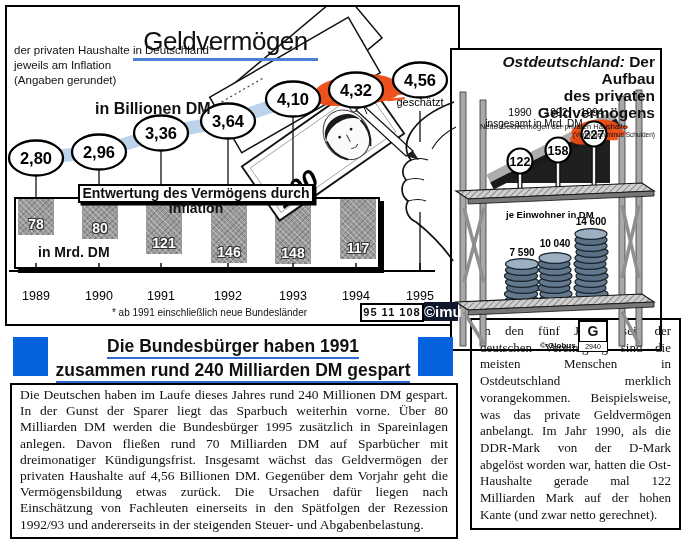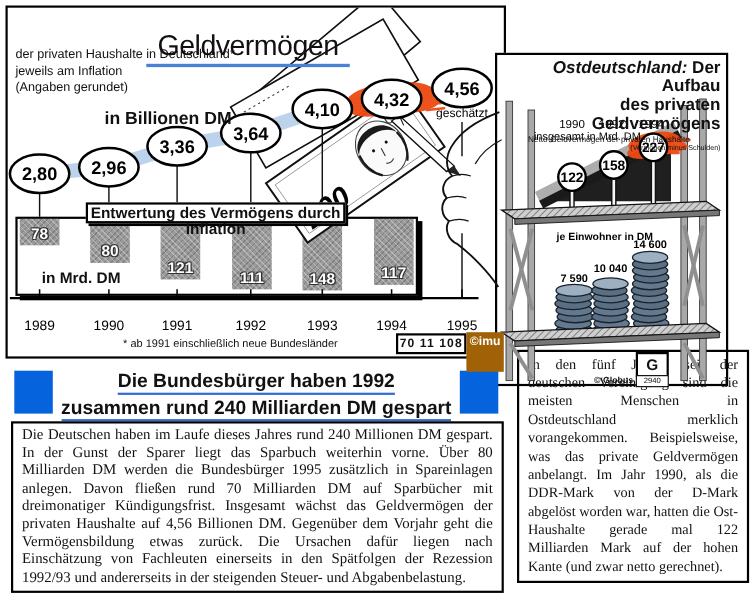--- a/index.html
+++ b/index.html
@@ -18,21 +18,21 @@
        background-image:repeating-linear-gradient(45deg,rgba(255,255,255,.3) 0 1px,transparent 1px 4px),
                         repeating-linear-gradient(-45deg,rgba(0,0,0,.18) 0 1px,transparent 1px 4px);}
   .bar span{position:absolute;bottom:3px;left:0;right:0;text-align:center;color:#fff;font-weight:bold;font-size:14px;
        text-shadow:-1px -1px 0 #333,1px -1px 0 #333,-1px 1px 0 #333,1px 1px 0 #333;}
   .mrd{position:absolute;left:22px;bottom:7px;font-size:14px;font-weight:bold;}
   .bar-label-box{position:absolute;left:71px;top:177px;width:232px;height:15px;border:2px solid #000;background:#fff;
        box-shadow:2.5px 2.5px 0 #000;z-index:4;text-align:center;font-size:14px;font-weight:bold;line-height:15px;}
   .footnote{position:absolute;left:85px;top:300px;width:235px;text-align:center;font-size:10px;z-index:5;}
   .badge-num{position:absolute;left:353px;top:296px;width:60px;height:15px;border:2px solid #000;font-size:11px;font-weight:bold;
        text-align:center;line-height:15px;letter-spacing:1px;background:#fff;z-index:5;}
-  .badge-imu{position:absolute;left:417px;top:295px;width:34px;height:36px;background:#a16207;color:#fff;font-size:11px;
+  .badge-imu{position:absolute;left:417px;top:295px;width:34px;height:19px;background:#0f172a;color:#fff;font-size:15px;
        font-weight:bold;text-align:center;line-height:19px;z-index:5;}
   .rp-head{position:relative;z-index:2;}
   .rp-title{margin:3px 5px 0 0;text-align:right;font-size:15.5px;font-weight:bold;line-height:17px;}
   .rp-title .it{font-style:italic;}
   .rp-sub{text-align:center;margin:1px 5px 0 0;font-size:7.5px;}
   .rp-sub2{text-align:right;margin:0 5px 0 0;font-size:6.5px;}
   .rp-svg{position:absolute;left:0;top:0;width:208px;height:299px;z-index:1;}
   .rp-credit{position:absolute;left:88px;top:291px;font-size:8px;font-weight:bold;z-index:2;}
   .rp-logo{position:absolute;left:126px;top:270px;width:26px;height:19px;border:2px solid #000;text-align:center;
        font-size:14px;font-weight:bold;line-height:19px;background:#fff;z-index:2;}
@@ -57,31 +57,31 @@
   <section class="panel" id="panel-left">
     <h1 class="lp-title"><span>Geldvermögen</span></h1>
     <div class="lp-sub">
       <div>der privaten Haushalte in Deutschland*</div>
       <div>jeweils am Inflation</div>
       <div>(Angaben gerundet)</div>
     </div>
     <div class="lp-unit">in Billionen DM</div>
 
     <div class="bar-box">
-      <div class="bar" style="left:2px;height:24px">
+      <div class="bar" style="left:2px;height:36px">
           <span>78</span>
         </div>
       <div class="bar" style="left:66px;height:40px">
           <span>80</span>
         </div>
       <div class="bar" style="left:130px;height:55px">
           <span>121</span>
         </div>
       <div class="bar" style="left:195px;height:64px">
-          <span>111</span>
+          <span>146</span>
         </div>
       <div class="bar" style="left:259px;height:65px">
           <span>148</span>
         </div>
       <div class="bar" style="left:324px;height:60px">
           <span>117</span>
         </div>
       <div class="mrd">in Mrd. DM</div>
     </div>
     <div class="bar-label-box">Entwertung des Vermögens durch Inflation</div>
@@ -202,21 +202,21 @@
         <text x="92" y="293">1990</text>
         <text x="154" y="293">1991</text>
         <text x="221" y="293">1992</text>
         <text x="286" y="293">1993</text>
         <text x="349" y="293">1994</text>
         <text x="413" y="293">1995</text>
       </g>
     </svg>
 
     <div class="footnote">* ab 1991 einschließlich neue Bundesländer</div>
-    <div class="badge-num">70 11 108</div>
+    <div class="badge-num">95 11 108</div>
     <div class="badge-imu">©imu</div>
   </section>
 
   <section class="panel" id="panel-right">
     <div class="rp-head">
       <div class="rp-title">
         <span class="it">Ostdeutschland:</span><span> Der Aufbau</span><br>
         <span>des privaten Geldvermögens</span>
       </div>
       <div class="rp-sub">Netto-Geldvermögen der privaten Haushalte</div>
@@ -347,21 +347,21 @@
 
     <div class="rp-credit">© Globus</div>
     <div class="rp-logo">G</div>
     <div class="rp-logo-num">2940</div>
   </section>
 
   <section id="bl">
     <div class="bl-square l"></div>
     <div class="bl-square r"></div>
     <div class="bl-head">
-      <div><span>Die Bundesbürger haben 1992</span></div>
+      <div><span>Die Bundesbürger haben 1991</span></div>
       <div><span>zusammen rund 240 Milliarden DM gespart</span></div>
     </div>
     <div class="bl-body">Die Deutschen haben im Laufe dieses Jahres rund 240 Millionen DM gespart. In der Gunst der Sparer liegt das Sparbuch weiterhin vorne. Über 80 Milliarden DM werden die Bundesbürger 1995 zusätzlich in Spareinlagen anlegen. Davon fließen rund 70 Milliarden DM auf Sparbücher mit dreimonatiger Kündigungsfrist. Insgesamt wächst das Geldvermögen der privaten Haushalte auf 4,56 Billionen DM. Gegenüber dem Vorjahr geht die Vermögensbildung etwas zurück. Die Ursachen dafür liegen nach Einschätzung von Fachleuten einerseits in den Spätfolgen der Rezession 1992/93 und andererseits in der steigenden Steuer- und Abgabenbelastung.</div>
   </section>
 
   <section id="br">In den fünf Jahren seit der deutschen Vereinigung sind die meisten Menschen in Ostdeutschland merklich vorangekommen. Beispielsweise, was das private Geldvermögen anbelangt. Im Jahr 1990, als die DDR-Mark von der D-Mark abgelöst worden war, hatten die Ost-Haushalte gerade mal 122 Milliarden Mark auf der hohen Kante (und zwar netto gerechnet).</section>
 
 </div>
 
 </body></html>

